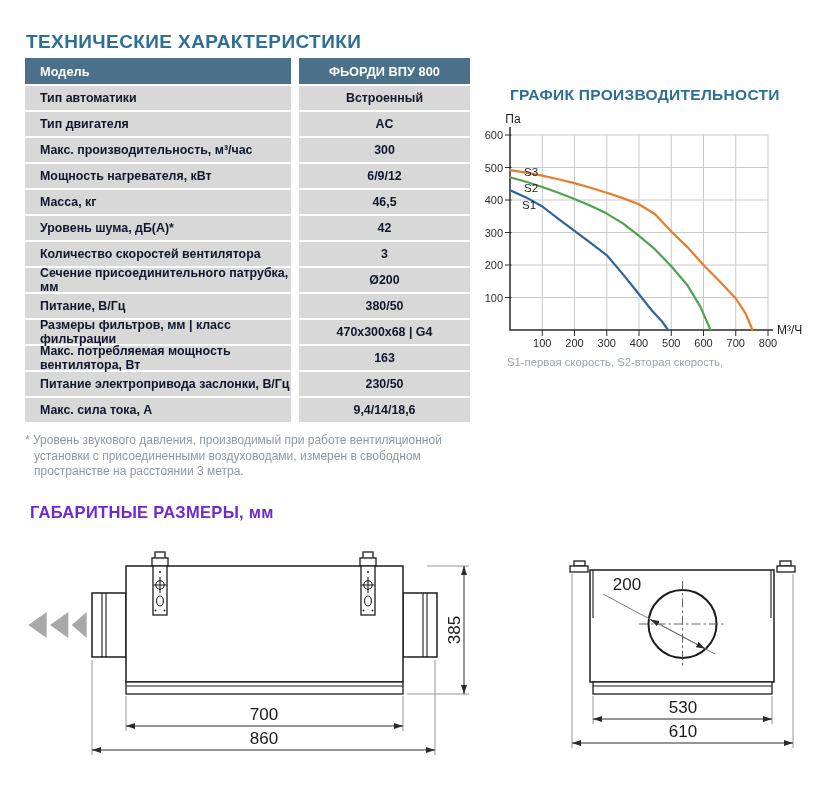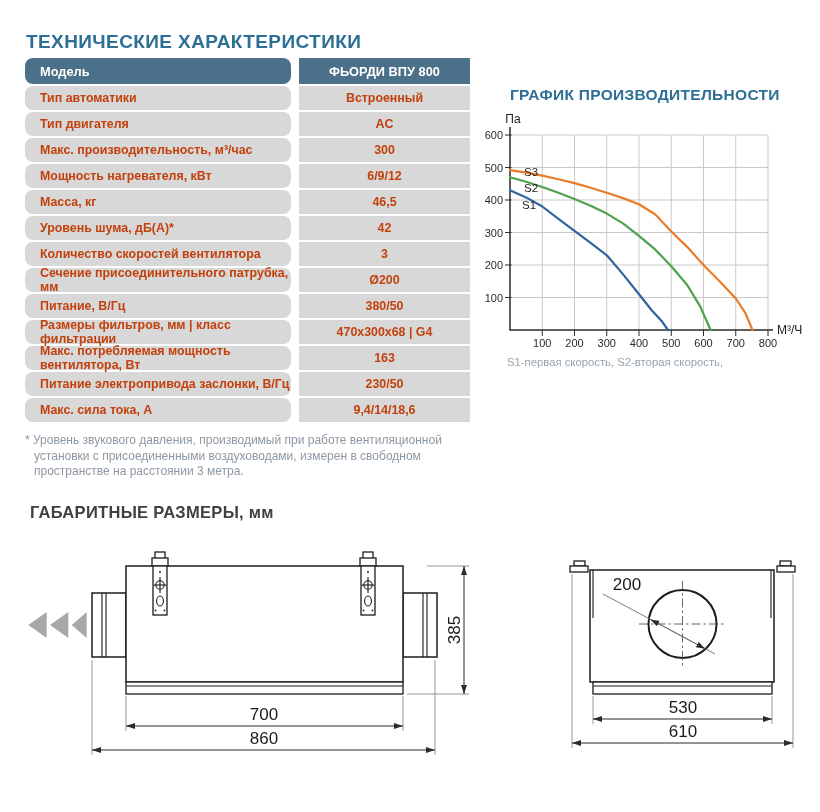--- a/index.html
+++ b/index.html
@@ -3,27 +3,27 @@
 <meta charset="utf-8">
 <style>
   html,body{margin:0;padding:0;background:#fff;}
   .page{position:relative;width:820px;height:812px;background:#fff;overflow:hidden;
         font-family:"Liberation Sans",sans-serif;}
   .h1{position:absolute;left:26px;top:31px;font-size:19px;font-weight:700;
       color:#2e6f95;letter-spacing:.4px;}
   .h2{position:absolute;left:510px;top:86px;font-size:15.5px;font-weight:700;
       color:#2e6f95;letter-spacing:.3px;}
   .h3{position:absolute;left:30px;top:503px;font-size:16.5px;font-weight:700;
-      color:#404040;letter-spacing:.3px;}
+      color:#6d28d9;letter-spacing:.3px;}
   
   .spec-table{position:absolute;left:25px;top:58px;width:445px;}
   .trow{display:flex;gap:8px;margin-bottom:2px;}
   .tcell{background:#d8d8d8;height:24px;display:flex;align-items:center;
-         font-size:12.4px;color:#c2410c;font-weight:600;}
-  .tlabel{width:266px;padding-left:15px;box-sizing:border-box;border-radius:8px;}
+         font-size:12.4px;color:#0f172a;font-weight:600;}
+  .tlabel{width:266px;padding-left:15px;box-sizing:border-box;}
   .tvalue{flex:1;justify-content:center;text-align:center;}
   .thead .tcell{background:#4b7089;color:#fff;height:26px;font-size:12.8px;font-weight:700;}
   .footnote{position:absolute;left:25px;top:433px;width:442px;font-size:12px;
             line-height:15.5px;color:#8d98a3;padding-left:9px;text-indent:-9px;}
   
   .chart{position:absolute;left:480px;top:112px;}
   .tick{font:11px "Liberation Sans",sans-serif;fill:#2b2b2b;}
   .unit{font:12px "Liberation Sans",sans-serif;fill:#1a1a1a;}
   .slabel{font:11.5px "Liberation Sans",sans-serif;fill:#1f1f1f;}
   .legend{position:absolute;left:507px;top:356px;font-size:11.3px;line-height:13.5px;

